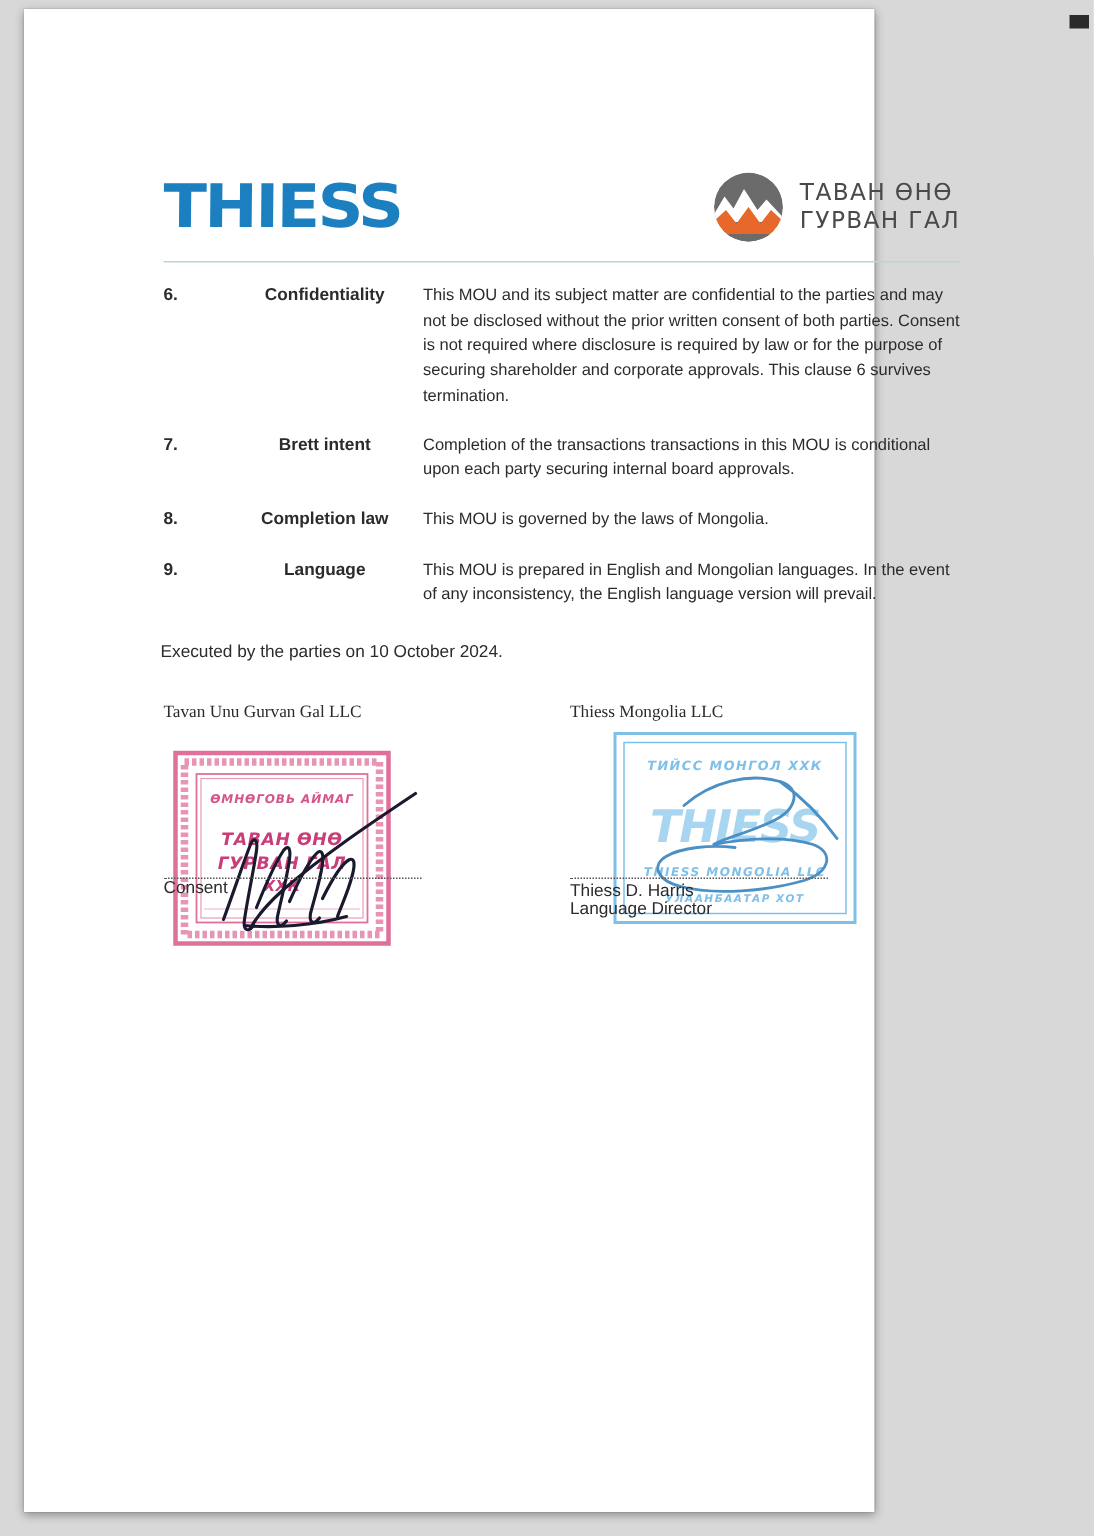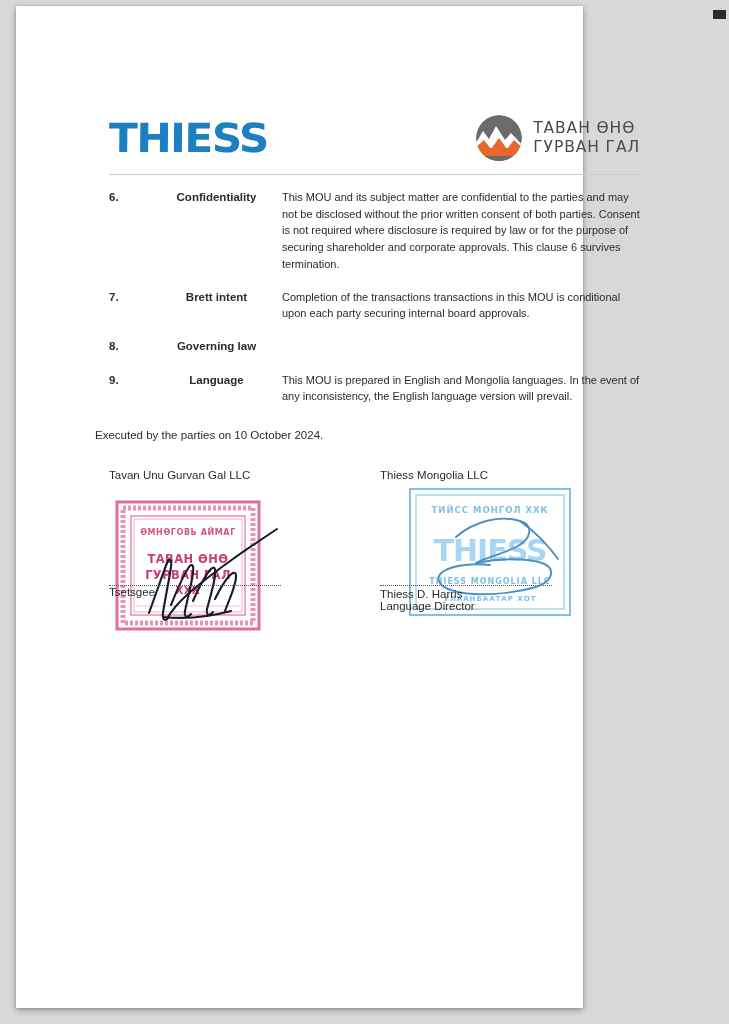--- a/index.html
+++ b/index.html
@@ -119,21 +119,21 @@
   .clause-body {
     flex: 1 1 auto;
     font-size: 11px;
     color: #2b2b2b;
     line-height: 1.52;
   }
 
   
   .executed {
     margin-top: 24px;
-    margin-left: 0;
+    margin-left: 12px;
     font-size: 11.5px;
     color: #2b2b2b;
   }
 
   
   .sig-row {
     position: relative;
     margin-top: 28px;
     margin-left: 14px;
     height: 160px;
@@ -144,24 +144,26 @@
     width: 250px;
   }
   .sig-block.left  { left: 0; }
   .sig-block.right { left: 271px; }
 
   .sig-company {
     font-size: 11.5px;
     color: #2b2b2b;
     position: relative;
     z-index: 5;
+    font-family: Liberation Serif, serif;
   }
   .sig-space {
     position: relative;
     height: 104px;
+    font-style: italic;
   }
   .sig-rule {
     width: 172px;
     height: 0;
     border-top: 1px dotted #555;
     position: relative;
     z-index: 5;
   }
   .sig-name {
     margin-top: 2px;
@@ -246,27 +248,28 @@
       </div>
 
       <div class="clause">
         <div class="clause-num">7.</div>
         <div class="clause-title">Brett intent</div>
         <div class="clause-body">Completion of the transactions transactions in this MOU is conditional upon each party securing internal board approvals.</div>
       </div>
 
       <div class="clause">
         <div class="clause-num">8.</div>
-        <div class="clause-title">Governing law</div>
+        <div class="clause-title">Completion law</div>
+        <div class="clause-body">This MOU is governed by the laws of Mongolia.</div>
       </div>
 
       <div class="clause">
         <div class="clause-num">9.</div>
         <div class="clause-title">Language</div>
-        <div class="clause-body">This MOU is prepared in English and Mongolia languages. In the event of any inconsistency, the English language version will prevail.</div>
+        <div class="clause-body">This MOU is prepared in English and Mongolian languages. In the event of any inconsistency, the English language version will prevail.</div>
       </div>
 
     </div>
 
     <div class="executed">Executed by the parties on 10 October 2024.</div>
 
     <div class="sig-row">
 
       <div class="sig-block left">
         <div class="sig-company">Tavan Unu Gurvan Gal LLC</div>
@@ -295,21 +298,21 @@
               <path d="M22 92 C30 70 36 52 40 42 C42 37 45 38 44 46 C42 60 38 78 36 92 C35 99 38 101 42 96"></path>
               <path d="M44 84 C52 64 58 52 62 46 C65 42 67 44 66 52 C64 66 60 80 58 90 C57 96 60 98 64 93"></path>
               <path d="M66 80 C74 62 80 52 84 48 C87 45 89 47 88 55 C86 68 82 80 80 88 C79 94 82 96 86 91"></path>
               <path d="M88 78 C96 62 102 54 106 52 C109 51 110 54 108 62 C105 74 100 84 98 90"></path>
               <path d="M36 96 C56 98 82 96 104 90"></path>
             </g>
           </svg>
         </div>
 
         <div class="sig-rule"></div>
-        <div class="sig-title">Tsetsgee</div>
+        <div class="sig-title">Consent</div>
       </div>
 
       <div class="sig-block right">
         <div class="sig-company">Thiess Mongolia LLC</div>
 
         <div class="sig-space">
 
           <svg class="stamp-blue" viewBox="0 0 164 130">
             <g stroke="#7FC0E8" fill="none">
               <rect x="2" y="2" width="160" height="126" stroke-width="2"></rect>

